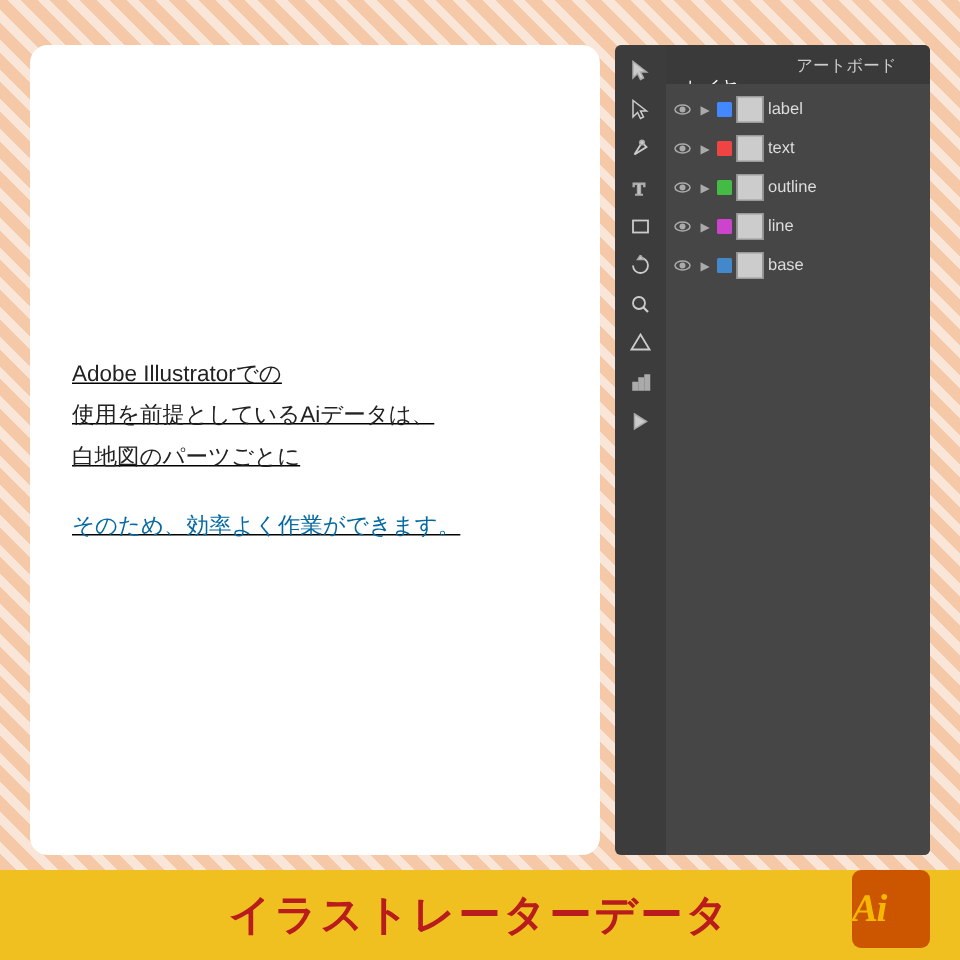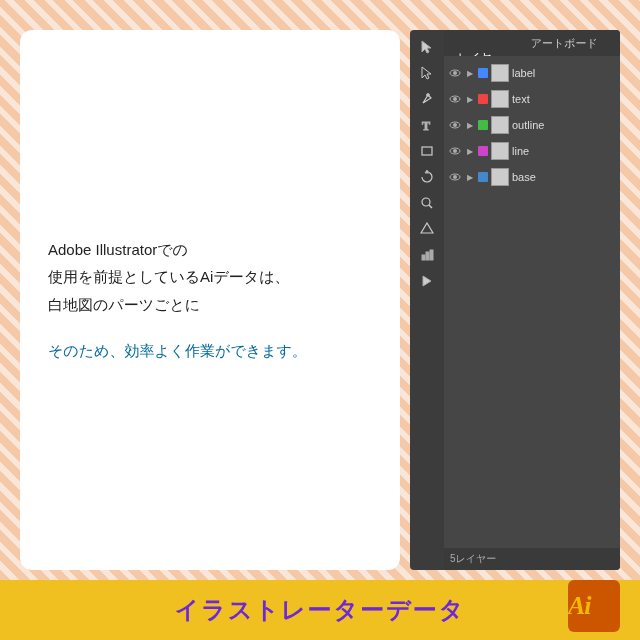--- a/index.html
+++ b/index.html
@@ -48,20 +48,21 @@
     
     .white-card {
       background: #fff;
       border-radius: 12px;
       flex: 1;
       padding: 30px 28px;
       display: flex;
       flex-direction: column;
       justify-content: center;
       min-height: 0;
+      text-decoration: underline;
     }
 
     .card-text-main {
       font-size: 15px;
       line-height: 1.85;
       color: #222;
       margin-bottom: 18px;
     }
 
     .card-text-sub {
@@ -210,23 +211,23 @@
       height: 60px;
       background: #f0c020;
       display: flex;
       align-items: center;
       justify-content: center;
       position: relative;
       flex-shrink: 0;
     }
 
     .banner-text {
-      font-size: 24px;
+      font-size: 28px;
       font-weight: bold;
-      color: #6d28d9;
+      color: #b91c1c;
       letter-spacing: 2px;
       text-align: left;
     }
 
     
     .ai-logo-box {
       position: absolute;
       right: 20px;
       bottom: 8px;
       width: 52px;
@@ -404,23 +405,20 @@
                   <circle cx="6" cy="4" r="2" fill="#aaa"></circle>
                 </svg>
             </div>
             <div class="layer-arrow">▶</div>
             <div class="layer-color-dot" style="background:#4488cc;"></div>
             <div class="layer-thumb"></div>
             <span class="layer-name">base</span>
           </div>
         </div>
 
-        <div class="panel-statusbar">
-          <span>5レイヤー</span>
-        </div>
       </div>
     </div>
   </div>
 
   <div class="bottom-banner">
     <span class="banner-text">イラストレーターデータ</span>
     <div class="ai-logo-box">
       <span class="ai-logo-text">Ai</span>
     </div>
   </div>

